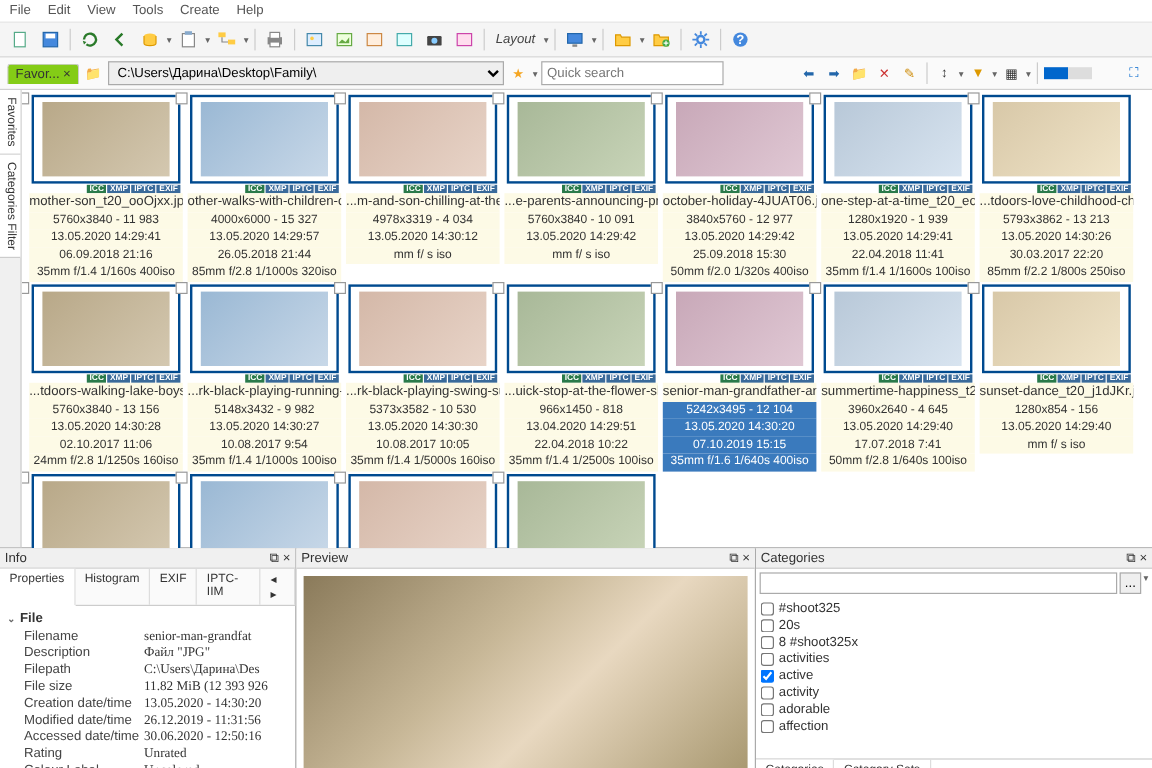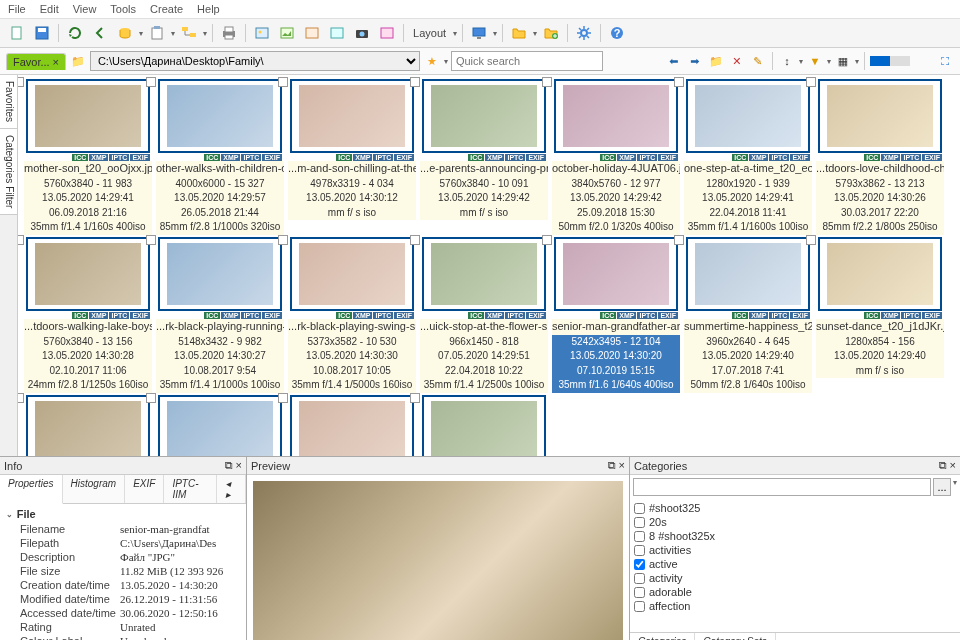--- a/index.html
+++ b/index.html
@@ -2,21 +2,21 @@
 <html><head>
 <meta charset="utf-8">
 <style>
 * { box-sizing: border-box; margin: 0; padding: 0; font-family: "Segoe UI", Tahoma, sans-serif; font-size: 11px; }
 body { background: #fff; width: 960px; height: 640px; overflow: hidden; color: #333; }
 .menubar { display: flex; gap: 14px; padding: 3px 8px; background: #fff; border-bottom: 1px solid #e0e0e0; }
 .menubar span { color: #555; cursor: default; }
 .toolbar { display: flex; align-items: center; gap: 3px; padding: 3px 6px; background: #f5f5f5; border-bottom: 1px solid #d0d0d0; }
 .tb-btn { width: 22px; height: 22px; display: flex; align-items: center; justify-content: center; border: 1px solid transparent; border-radius: 2px; cursor: pointer; }
 .tb-sep { width: 1px; height: 18px; background: #ccc; margin: 0 2px; }
-.tb-label { padding: 0 4px; color: #444; }
+.tb-label { padding: 0 4px; color: #444; font-style: italic; }
 .addrbar { display: flex; align-items: center; gap: 3px; padding: 3px 6px; border-bottom: 1px solid #d0d0d0; background: #fafafa; }
 .tab-fav { background: #84cc16; border: 1px solid #ccc; border-bottom: none; padding: 2px 6px; border-radius: 3px 3px 0 0; font-size: 10px; }
 .path-select { flex: 0 0 330px; height: 20px; border: 1px solid #aaa; font-size: 11px; padding: 0 3px; }
 .search-box { flex: 0 0 120px; height: 20px; border: 1px solid #aaa; font-size: 11px; padding: 0 4px; color: #999; }
 .small-btn { width: 18px; height: 18px; display: flex; align-items: center; justify-content: center; cursor: pointer; }
 .main-area { display: flex; height: 381px; }
 .sidebar-tabs { width: 18px; background: #f0f0f0; border-right: 1px solid #ccc; display: flex; flex-direction: column; }
 .side-tab { writing-mode: vertical-rl; text-orientation: mixed; padding: 6px 2px; font-size: 10px; border-bottom: 1px solid #ccc; cursor: pointer; background: #fff; }
 .grid { flex: 1; overflow: auto; padding: 4px 2px; }
 .grid-row { display: flex; gap: 4px; padding: 0 4px; }
@@ -30,21 +30,21 @@
 .meta { background: #fdfae6; width: 128px; text-align: center; font-size: 10px; line-height: 1.25; padding: 1px 0; }
 .meta.sel { background: #3a7abd; color: #fff; text-align: center; }
 .meta .fn { white-space: nowrap; overflow: hidden; }
 .bottom { display: flex; height: 194px; border-top: 1px solid #aaa; }
 .panel { border-right: 1px solid #aaa; display: flex; flex-direction: column; }
 .panel-header { display: flex; align-items: center; justify-content: space-between; padding: 2px 4px; background: #f0f0f0; border-bottom: 1px solid #ccc; font-size: 11px; }
 .info-panel { width: 247px; }
 .preview-panel { width: 383px; }
 .cat-panel { flex: 1; border-right: none; }
 .tabs { display: flex; border-bottom: 1px solid #ccc; background: #fafafa; }
-.ptab { padding: 3px 8px; font-size: 10px; border-right: 1px solid #ddd; cursor: pointer; font-style: italic; }
+.ptab { padding: 3px 8px; font-size: 10px; border-right: 1px solid #ddd; cursor: pointer; }
 .ptab.active { background: #fff; border-bottom: 1px solid #fff; margin-bottom: -1px; }
 .info-body { overflow: auto; flex: 1; padding: 2px; }
 .info-group { font-weight: bold; padding: 2px 4px; display: flex; align-items: center; gap: 4px; }
 .info-row { display: flex; font-size: 10px; padding: 1px 0 1px 18px; }
 .info-row .k { width: 100px; color: #444; }
 .info-row .v { flex: 1; white-space: nowrap; overflow: hidden; font-family: Liberation Serif, serif; }
 .preview-img { flex: 1; margin: 6px; background: linear-gradient(135deg, #8a7a5a 0%, #c8b898 40%, #e8d8c0 60%, #a89870 100%); position: relative; }
 .cat-body { flex: 1; overflow: auto; padding: 2px 4px; }
 .cat-row { display: flex; align-items: center; gap: 4px; font-size: 10px; padding: 1px 0; }
 .cat-row input { width: 11px; height: 11px; }
@@ -449,21 +449,21 @@
           <div class="badges">
             <span class="badge icc">ICC</span>
             <span class="badge">XMP</span>
             <span class="badge">IPTC</span>
             <span class="badge">EXIF</span>
           </div>
           <div class="meta">
             <div class="fn">...uick-stop-at-the-flower-sho...</div>
           </div>
           <div class="meta">966x1450 - 818</div>
-          <div class="meta">07.05.2020 14:29:51</div>
+          <div class="meta">13.04.2020 14:29:51</div>
           <div class="meta">22.04.2018 10:22</div>
           <div class="meta">35mm f/1.4 1/2500s 100iso</div>
         </div>
         <div class="cell">
           <div style="position:relative">
             <div class="check"></div>
             <div class="thumb-wrap">
               <div class="thumb-img" style="background:linear-gradient(135deg,#c8a8b8 0%,#e0c8d4 100%)"></div>
             </div>
           </div>
@@ -578,26 +578,26 @@
       <div class="info-group">
           <span class="chev">⌄</span>
           <span>File</span>
         </div>
       <div id="info-rows">
           <div class="info-row">
             <div class="k">Filename</div>
             <div class="v">senior-man-grandfat</div>
           </div>
           <div class="info-row">
+            <div class="k">Description</div>
+            <div class="v">Файл "JPG"</div>
+          </div>
+          <div class="info-row">
             <div class="k">Filepath</div>
             <div class="v">C:\Users\Дарина\Des</div>
-          </div>
-          <div class="info-row">
-            <div class="k">Description</div>
-            <div class="v">Файл "JPG"</div>
           </div>
           <div class="info-row">
             <div class="k">File size</div>
             <div class="v">11.82 MiB (12 393 926</div>
           </div>
           <div class="info-row">
             <div class="k">Creation date/time</div>
             <div class="v">13.05.2020 - 14:30:20</div>
           </div>
           <div class="info-row">

